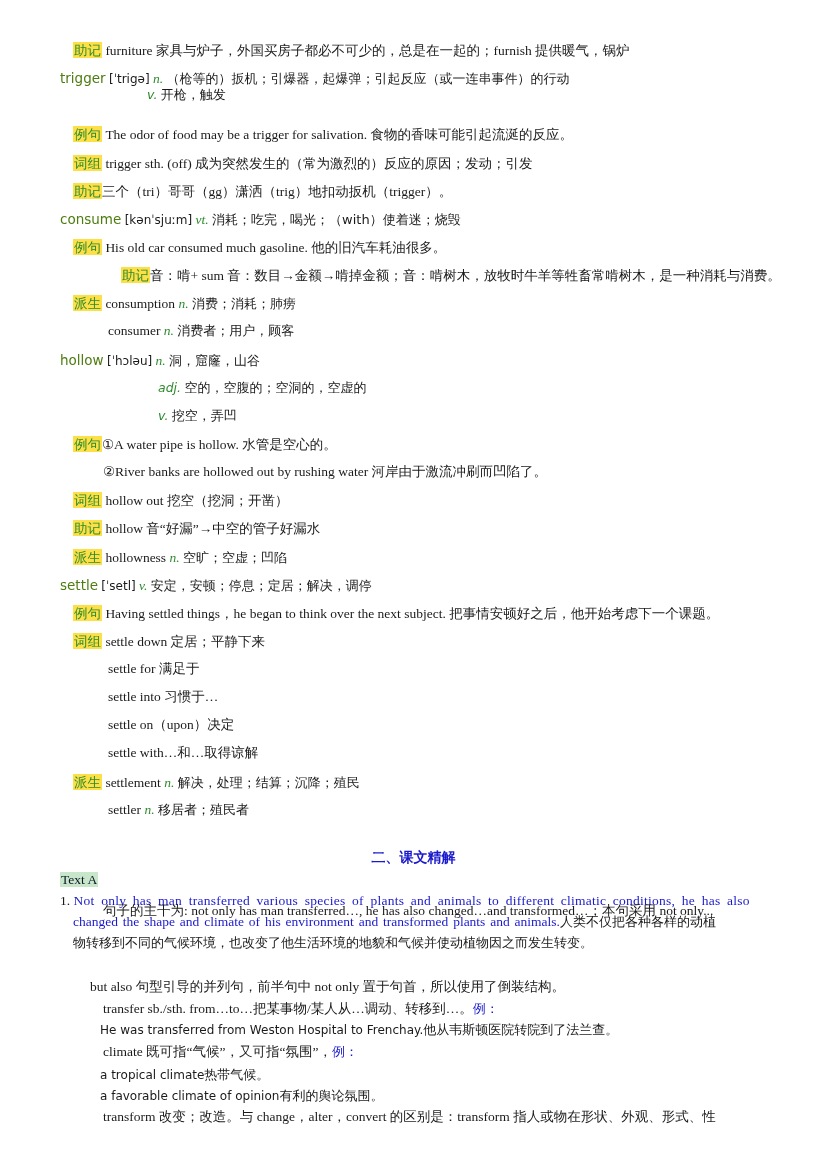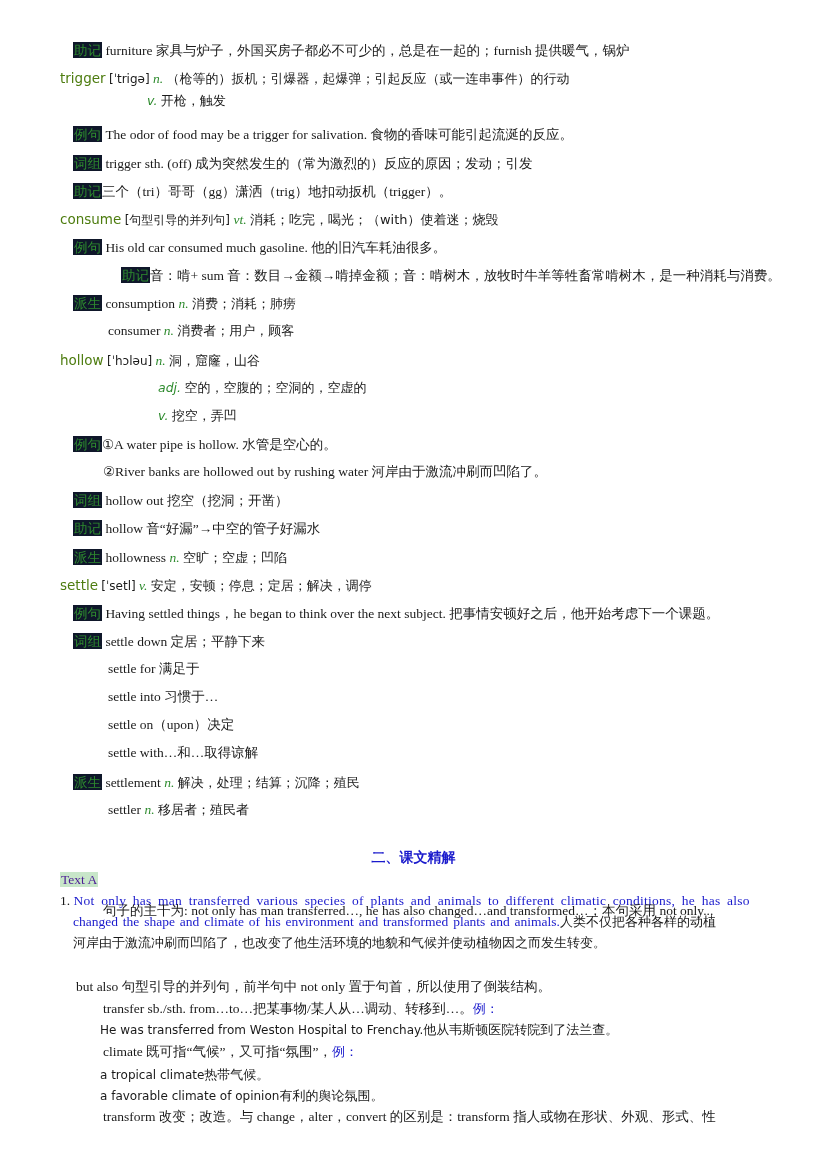--- a/index.html
+++ b/index.html
@@ -3,69 +3,69 @@
 <meta charset="utf-8">
 <style>
   html, body { margin: 0; padding: 0; background: #ffffff; }
   body {
     width: 827px; height: 1169px; position: relative; overflow: hidden;
     font-family: "Liberation Serif", "DejaVu Serif", serif;
     font-size: 13.5px; color: #1a1a1a;
   }
   .line { position: absolute; white-space: nowrap; line-height: 18px; }
   .tag {
-    color: #2e8b2e; background: #0f172a; padding: 0 1px;
+    color: #2e8b2e; background: #fde047; padding: 0 1px;
     font-family: "DejaVu Sans", sans-serif; font-size: 13.5px;
   }
   .head { color: #4d7c0f; font-family: "DejaVu Sans", sans-serif; font-size: 13.5px; }
   .phon { font-family: "DejaVu Sans", sans-serif; font-size: 12px; color: #1a1a1a; }
   .pos { color: #2e8b2e; font-style: italic; }
   .pos-sans { color: #2e8b2e; font-style: italic; font-family: "DejaVu Sans", sans-serif; font-size: 12.5px; }
   .cn { font-family: "DejaVu Sans", sans-serif; font-size: 13px; }
   .section-title {
     position: absolute; left: 0; width: 827px; top: 849px; text-align: center;
     color: #1a1acc; font-weight: bold; font-family: "DejaVu Sans", sans-serif; font-size: 14px;
   }
-  .texta { background: #c8e6c9; color: #4c1d95; padding: 0 1px; }
+  .texta { background: #c8e6c9; color: #0f172a; padding: 0 1px; }
   .blue { color: #1a1acc; }
   .comic { font-family: "DejaVu Sans", sans-serif; font-size: 12px; }
 </style>
 </head>
 <body>
 
 <div class="line" style="left:73px; top:41px;">
   <span class="tag">助记</span>
   <span>furniture  家具与炉子，外国买房子都必不可少的，总是在一起的；furnish  提供暖气，锅炉</span>
 </div>
 
 <div class="line" style="left:60px; top:69px;">
   <span class="head">trigger</span>
   <span class="phon">[ˈtrigə]</span>
   <span class="pos">n.</span>
   <span class="cn">（枪等的）扳机；引爆器，起爆弹；引起反应（或一连串事件）的行动</span>
 </div>
-<div class="line" style="left:147px; top:92px;">
+<div class="line" style="left:147px; top:86px;">
   <span class="pos-sans">v.</span>
   <span class="cn">开枪，触发</span>
 </div>
 <div class="line" style="left:73px; top:125px;text-align:right;">
   <span class="tag">例句</span>
   <span>The odor of food may be a trigger for salivation.   食物的香味可能引起流涎的反应。</span>
 </div>
 <div class="line" style="left:73px; top:154px;">
   <span class="tag">词组</span>
   <span>trigger sth. (off) 成为突然发生的（常为激烈的）反应的原因；发动；引发</span>
 </div>
 <div class="line" style="left:73px; top:182px;">
   <span class="tag">助记</span><span>三个（tri）哥哥（gg）潇洒（trig）地扣动扳机（trigger）。</span>
 </div>
 
 <div class="line" style="left:60px; top:210px;">
   <span class="head">consume</span>
-  <span class="phon">[句型引导的并列句]</span>
+  <span class="phon">[kənˈsjuːm]</span>
   <span class="pos">vt.</span>
   <span class="cn">消耗；吃完，喝光；（with）使着迷；烧毁</span>
 </div>
 <div class="line" style="left:73px; top:238px;">
   <span class="tag">例句</span>
   <span>His old car consumed much gasoline.  他的旧汽车耗油很多。</span>
 </div>
 <div class="line" style="left:73px; top:266px;padding-left:48px;">
   <span class="tag">助记</span><span>音：啃+ sum  音：数目→金额→啃掉金额；音：啃树木，放牧时牛羊等牲畜常啃树木，是一种消耗与消费。</span>
 </div>
@@ -161,26 +161,26 @@
 </div>
 
 <div class="line" style="left:60px; top:892px; width:710px;">
   <span>1.</span>
   <span class="blue" style="letter-spacing:0.25px; word-spacing:3px;">Not only has man transferred various species of plants and animals to different climatic conditions, he has also</span>
 </div>
 <div class="line" style="left:73px; top:913px;">
   <span class="blue" style="word-spacing:1.5px;">changed the shape and climate of his environment and transformed plants and animals.</span><span class="cn">人类不仅把各种各样的动植</span>
 </div>
 <div class="line" style="left:73px; top:934px;">
-  <span class="cn">河岸由于激流冲刷而凹陷了，也改变了他生活环境的地貌和气候并使动植物因之而发生转变。</span>
+  <span class="cn">物转移到不同的气候环境，也改变了他生活环境的地貌和气候并使动植物因之而发生转变。</span>
 </div>
 <div class="line" style="left:103px; top:902px;">
   <span>句子的主干为: not only has man transferred…, he has also changed…and transformed…；本句采用 not only...</span>
 </div>
-<div class="line" style="left:68px; top:978px;padding-left:8px;">
+<div class="line" style="left:82px; top:978px;padding-left:8px;">
   <span>but also  句型引导的并列句，前半句中 not only 置于句首，所以使用了倒装结构。</span>
 </div>
 <div class="line" style="left:103px; top:1000px;">
   <span>transfer sb./sth. from…to…把某事物/某人从…调动、转移到…。</span><span class="blue cn">例：</span>
 </div>
 <div class="line" style="left:100px; top:1021px;">
   <span class="comic">He was transferred from Weston Hospital to Frenchay.</span><span class="cn">他从韦斯顿医院转院到了法兰查。</span>
 </div>
 <div class="line" style="left:103px; top:1043px;">
   <span>climate 既可指“气候”，又可指“氛围”，</span><span class="blue cn">例：</span>

